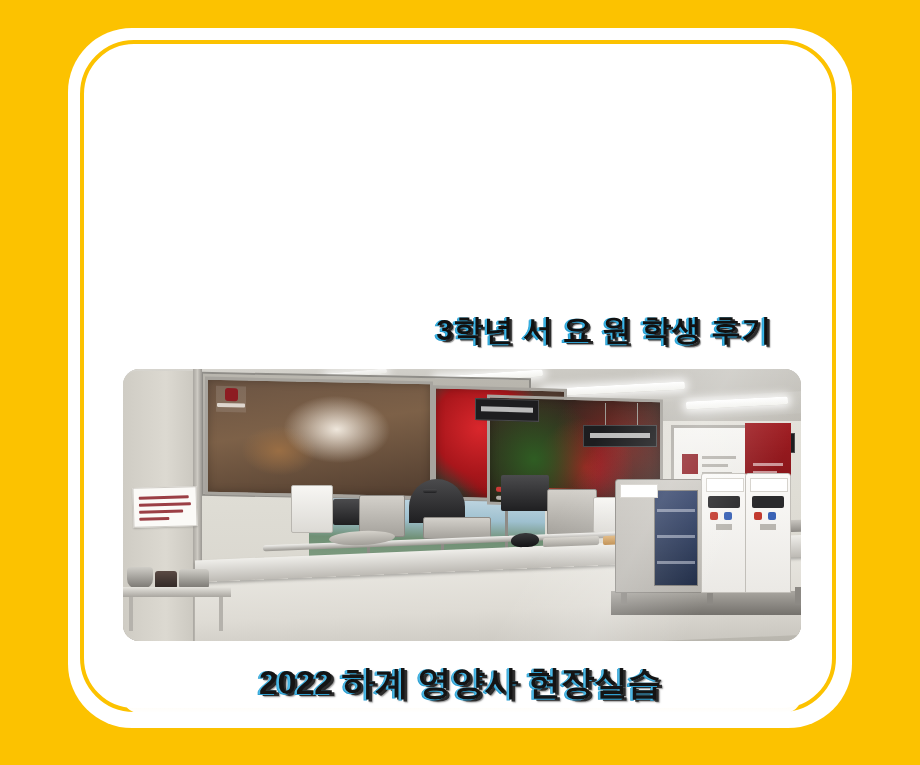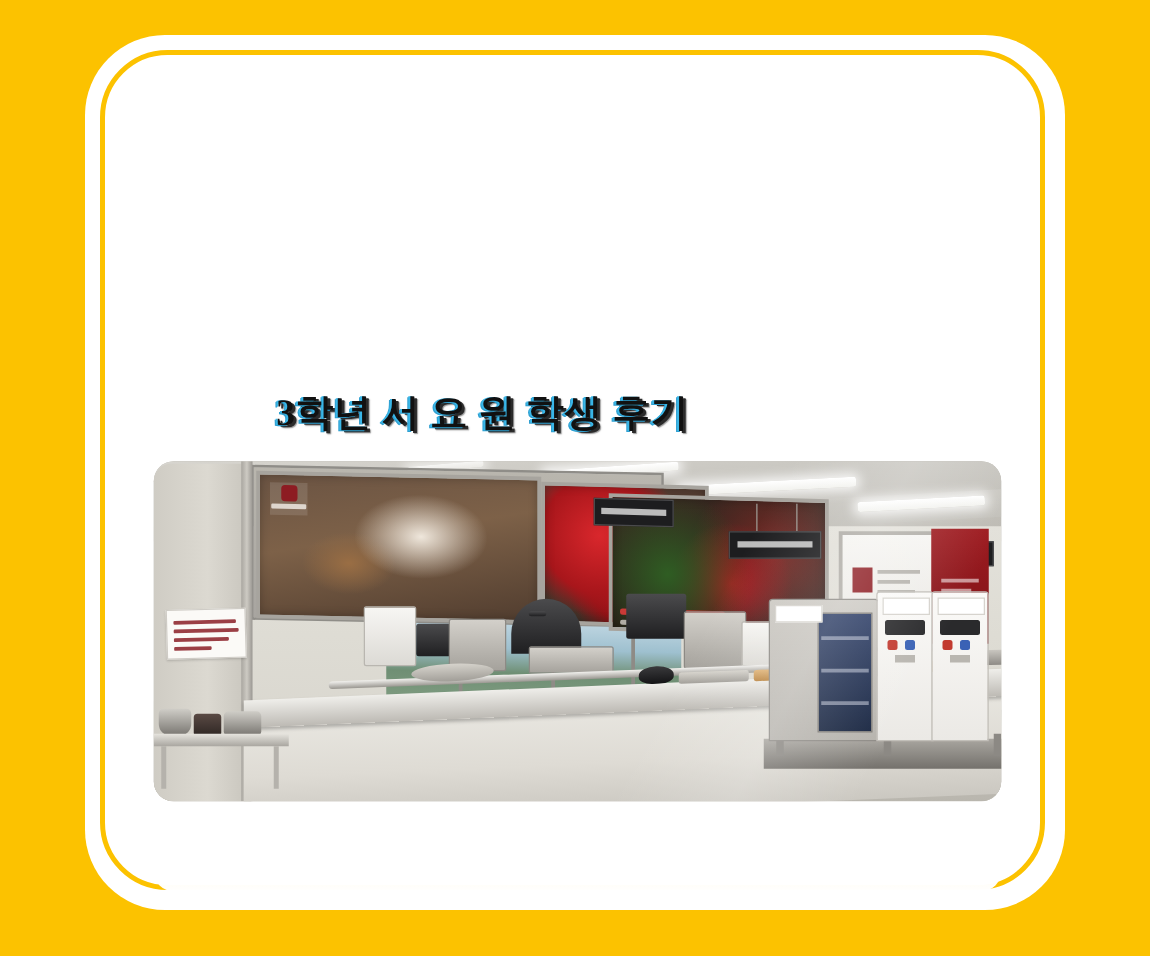--- a/index.html
+++ b/index.html
@@ -64,33 +64,32 @@
       2.8px 2.4px 1px rgba(40,40,40,.55);
     white-space: pre-wrap;
   }
 
   
   .signature {
     position: absolute;
     left: 0;
     top: 310px;
     width: 792px;
-    text-align: center;
+    text-align: right;
     padding-right: 20px;
     box-sizing: border-box;
     font-size: 30px;
     font-weight: bold;
     letter-spacing: 0.5px;
     color: #111111;
     text-shadow:
       -1.6px 0 0 #3ab7e8,
       -2.4px 0.6px 0 #2f9fd0,
       2.2px 1.8px 0 #2b2b2b,
       3px 2.6px 1px rgba(40,40,40,.5);
-    font-family: Liberation Serif, serif;
   }
 
   
   .photo-wrap {
     position: absolute;
     left: 123px;
     top: 369px;
     width: 678px;
     height: 272px;
     border-radius: 16px;
@@ -642,14 +641,15 @@
       
       
       
       
       
       
     </div>
     <div class="fade"></div>
   </div>
 
+  <div class="caption">2022 하계 영양사 현장실습</div>
 
 </div>
 
 </body></html>

